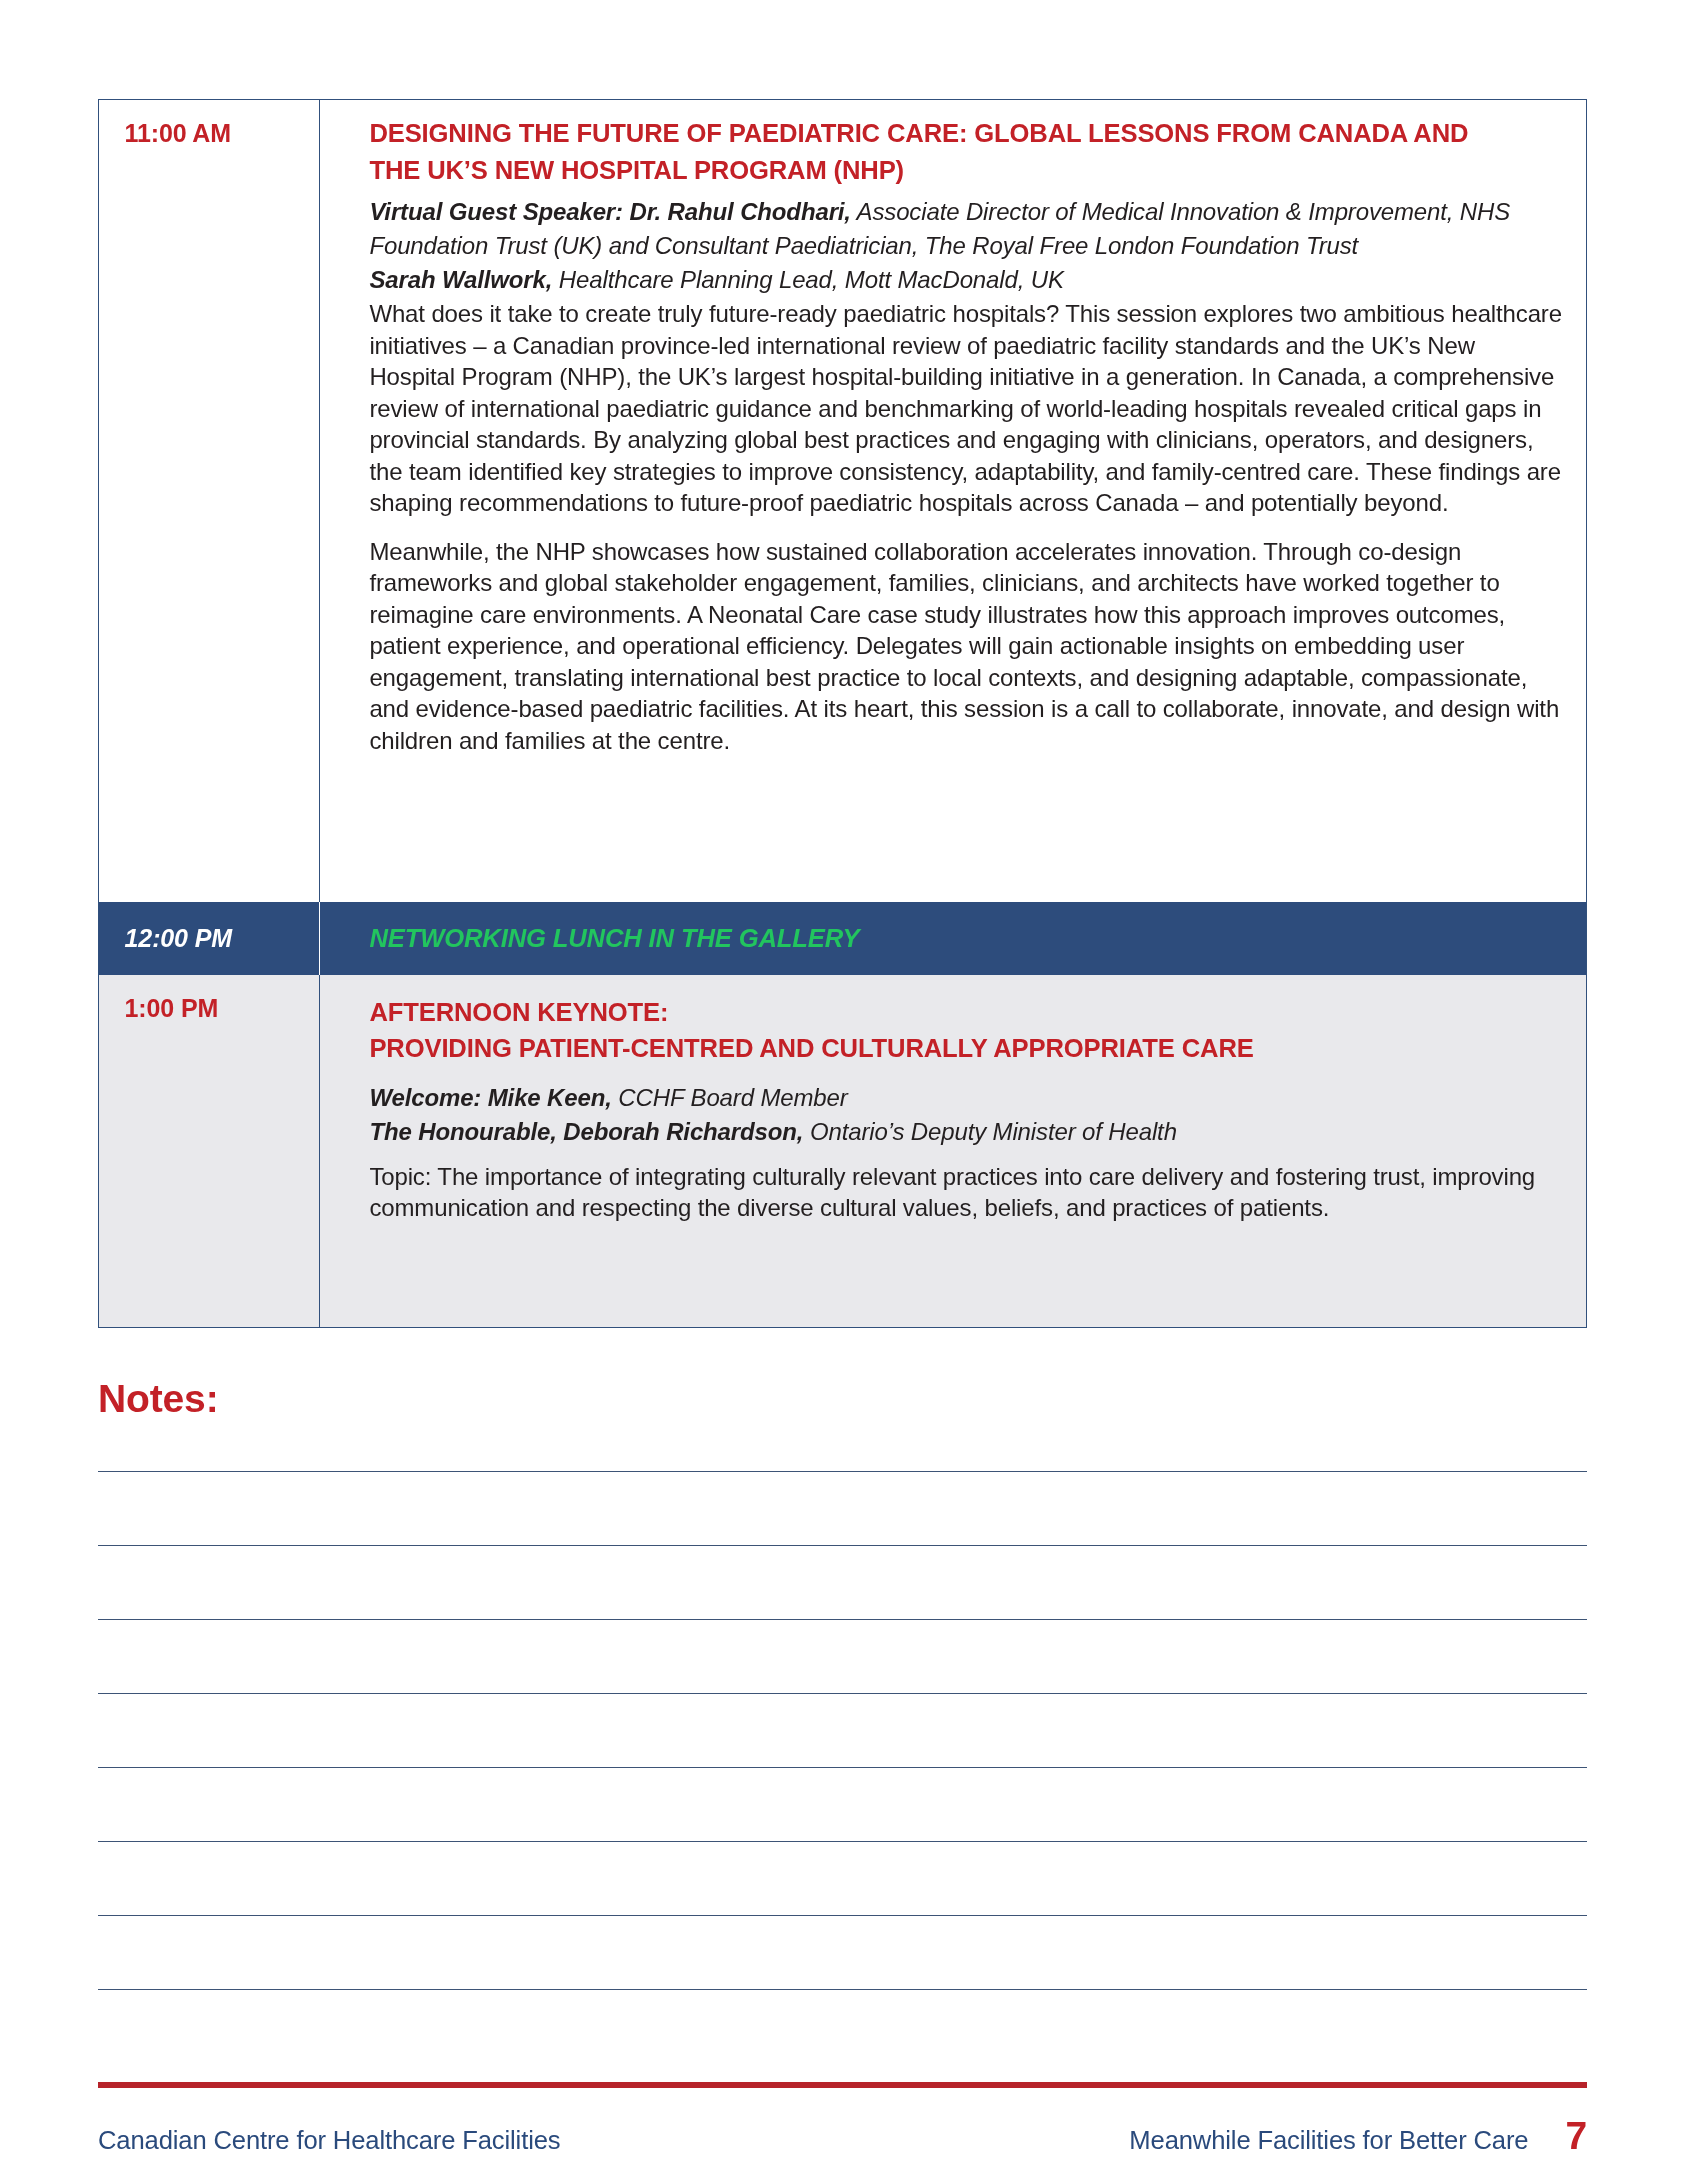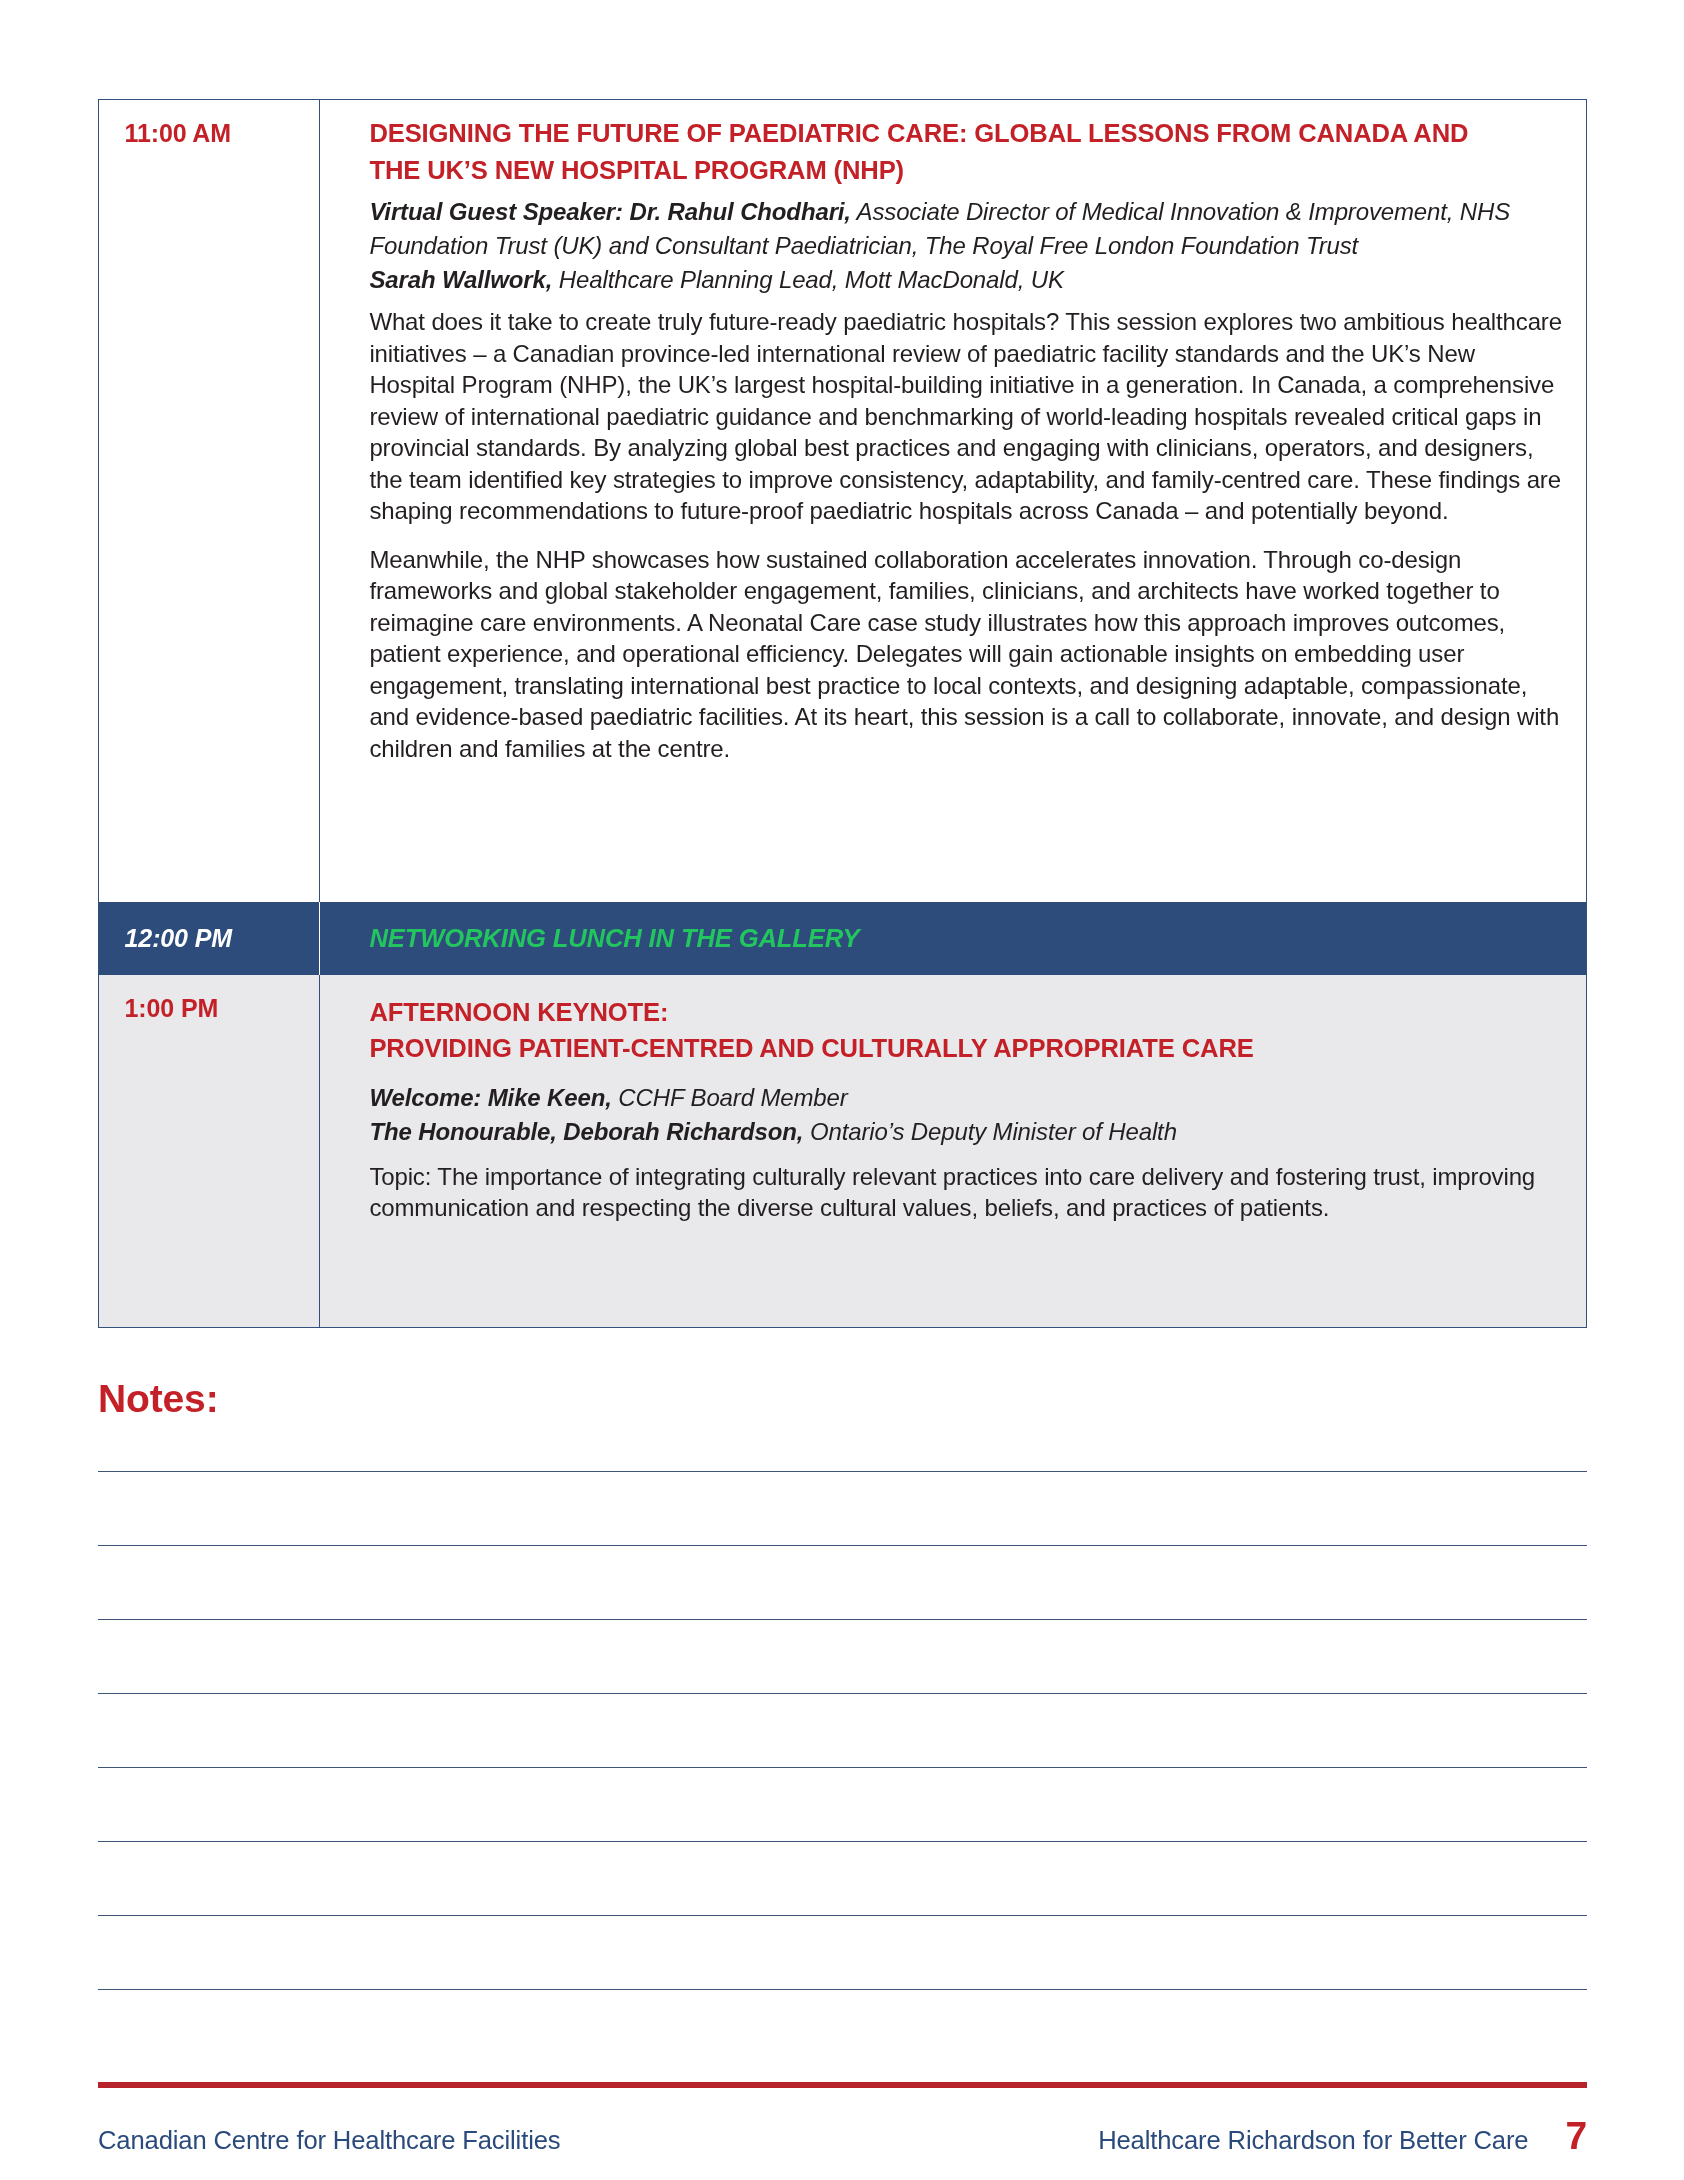--- a/index.html
+++ b/index.html
@@ -37,21 +37,21 @@
     color:#ffffff;border-right-color:#ffffff;
     display:flex;align-items:center;padding-top:0;
   }
   .cell-content{flex:1;padding:14.5px 24px 0 20.4px;}
   .row-lunch .cell-content{display:flex;align-items:center;padding-top:0;}
 
   .session-title{font-size:25.6px;line-height:37px;font-weight:bold;color:var(--red);}
   .speakers{margin-top:6.8px;}
   .speaker-line{font-size:24px;line-height:34px;font-style:italic;color:var(--ink);}
   .speaker-name{font-weight:bold;}
-  .body-para{font-size:24px;line-height:31.5px;margin-top:9px;}
+  .body-para{font-size:24px;line-height:31.5px;margin-top:1px;}
   .body-para + .body-para{margin-top:17px;}
   .lunch-title{font-size:25.6px;font-weight:bold;color:#22c55e;}
   .keynote-heading{font-size:25.6px;line-height:36px;font-weight:bold;color:var(--red);margin-top:4.3px;}
   .keynote-speakers{margin-top:15px;}
   .topic-para{font-size:24px;line-height:31.5px;margin-top:12px;}
 
   
   .notes-heading{margin-top:48px;font-size:39px;line-height:46px;font-weight:bold;color:var(--red);}
   .notes-lines{margin-top:8.5px;}
   .note-line{height:74px;border-bottom:1.7px solid var(--line);}
@@ -119,18 +119,18 @@
       <div class="note-line"></div>
       <div class="note-line"></div>
       <div class="note-line"></div>
       <div class="note-line"></div>
       <div class="note-line"></div>
     </div>
 
   <div class="footer-rule"></div>
   <div class="footer-row">
     <div class="footer-left">Canadian Centre for Healthcare Facilities</div>
-    <div class="footer-right">Healthcare Richardson for Better Care</div>
+    <div class="footer-right">Meanwhile Facilities for Better Care</div>
     <div class="footer-page">7</div>
   </div>
 
 </div>
 
 
 </body></html>

